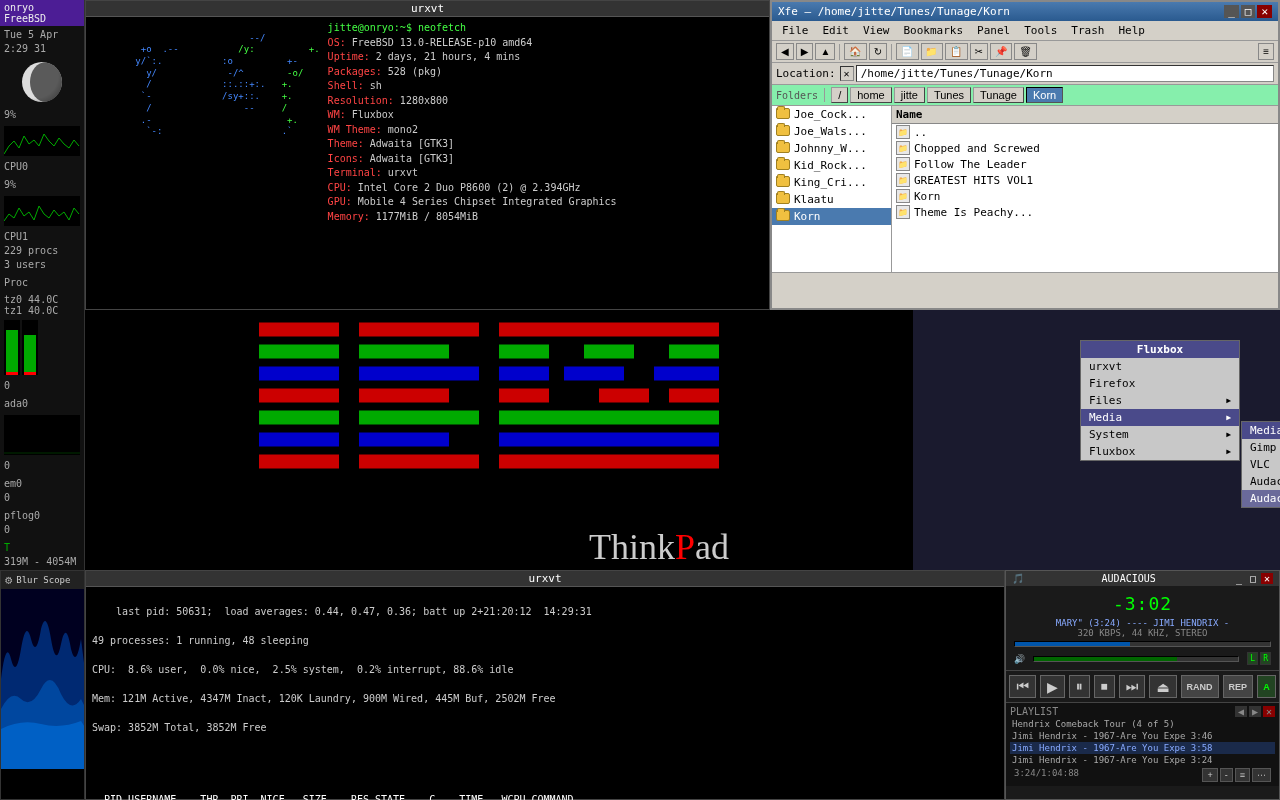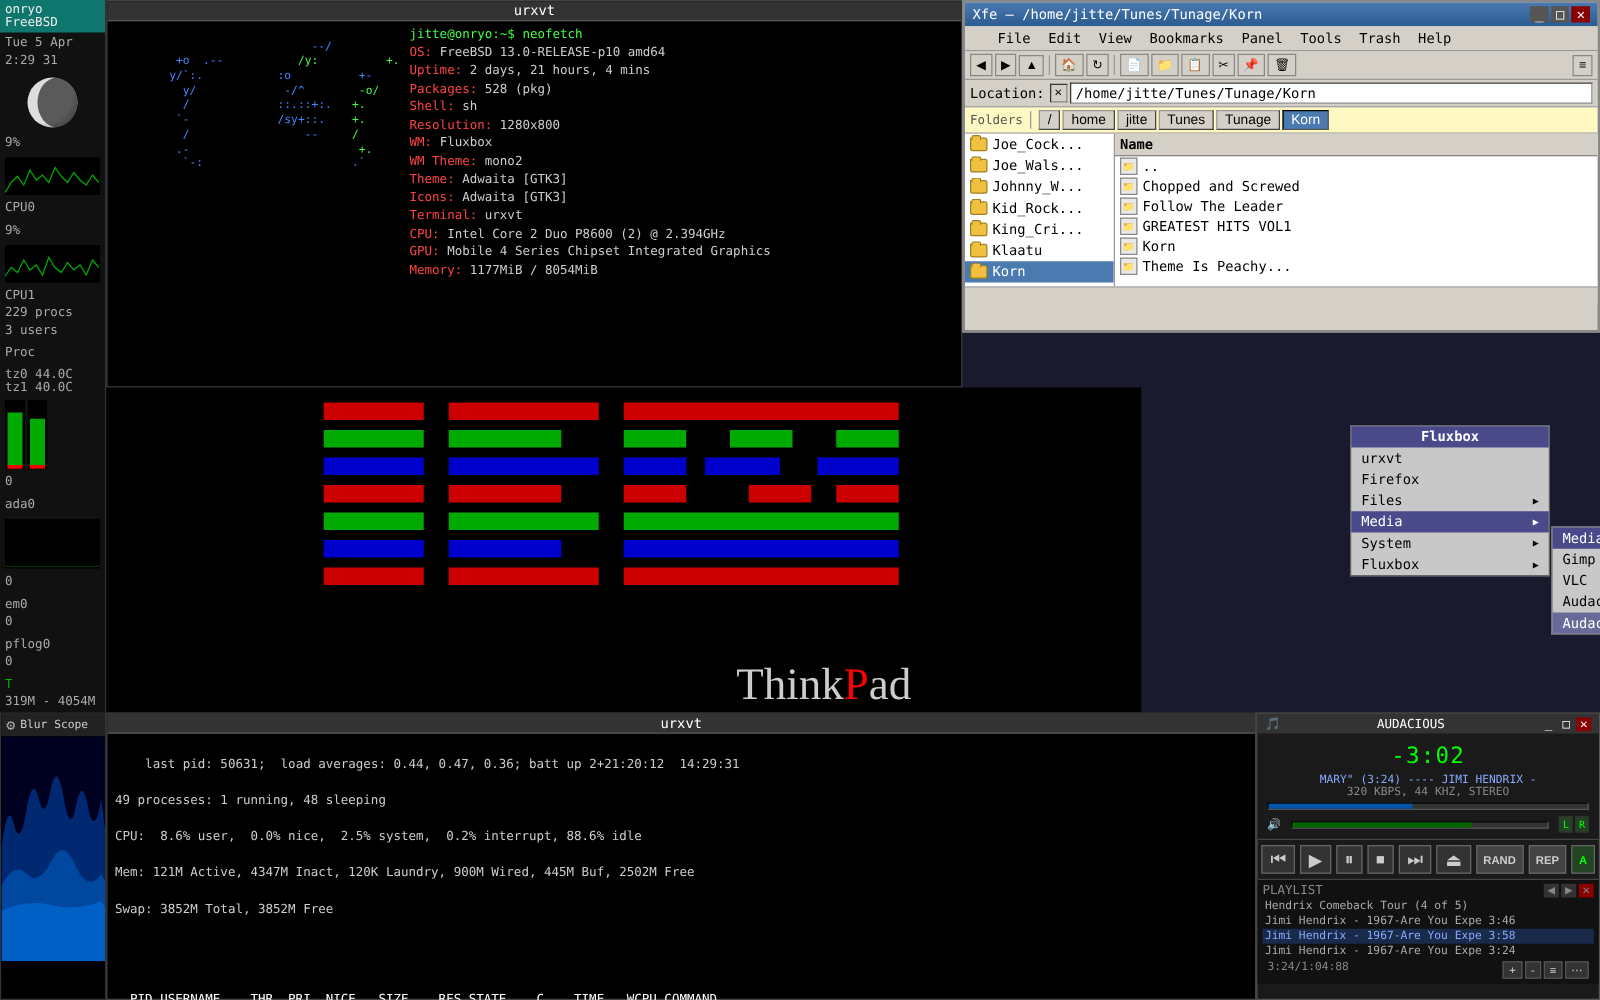--- a/index.html
+++ b/index.html
@@ -17,21 +17,21 @@
       position: absolute;
       left: 0; top: 0;
       width: 85px;
       height: 800px;
       background: #111;
       color: #ccc;
       font-size: 10px;
       border-right: 1px solid #333;
     }
     .sys-header {
-      background: #0f766e;
+      background: #4c1d95;
       color: #eee;
       padding: 2px 4px;
       font-size: 10px;
     }
     .sys-info {
       padding: 2px 4px;
       color: #aaa;
       font-size: 10px;
       line-height: 1.4;
     }
@@ -124,39 +124,39 @@
       margin-top: 10px;
       padding-right: 20px;
     }
     .thinkpad-dot { color: #f00; }
 
     
     #xfe-panel {
       position: absolute;
       left: 770px; top: 0;
       width: 510px;
-      height: 266px;
+      height: 310px;
       background: #d4d0c8;
       border: 2px solid #888;
       font-size: 11px;
     }
     .xfe-titlebar {
       background: linear-gradient(180deg, #4a7aaf 0%, #2a5a8f 100%);
       color: white;
       padding: 3px 6px;
       font-size: 11px;
       display: flex;
       align-items: center;
       justify-content: space-between;
     }
     .xfe-menubar {
       background: #d4d0c8;
       display: flex;
       gap: 2px;
-      padding: 2px 20px;
+      padding: 2px 4px;
       border-bottom: 1px solid #999;
     }
     .xfe-menu-item {
       padding: 1px 6px;
       color: #000;
       font-size: 11px;
       cursor: pointer;
     }
     .xfe-toolbar {
       background: #d4d0c8;
@@ -190,21 +190,21 @@
       font-size: 10px;
     }
     .xfe-path {
       flex: 1;
       background: white;
       border: 1px inset #888;
       padding: 1px 4px;
       margin-left: 2px;
     }
     .xfe-breadcrumb {
-      background: #fef9c3;
+      background: #86efac;
       display: flex;
       align-items: center;
       padding: 2px 4px;
       border-bottom: 1px solid #999;
       gap: 2px;
       font-size: 11px;
     }
     .xfe-bc-btn {
       padding: 1px 6px;
       background: #d4d0c8;
@@ -223,21 +223,21 @@
     }
     .xfe-folder-panel {
       width: 120px;
       background: white;
       border-right: 1px solid #999;
       overflow-y: auto;
       font-size: 11px;
     }
     .xfe-folder-item {
       display: flex;
-      align-items: center;
+      align-items: flex-start;
       padding: 2px 4px;
       cursor: pointer;
       white-space: nowrap;
       overflow: hidden;
     }
     .xfe-folder-item.selected { background: #4a7aaf; color: white; }
     .folder-icon {
       width: 14px; height: 11px;
       background: #f0c040;
       border: 1px solid #a08020;

